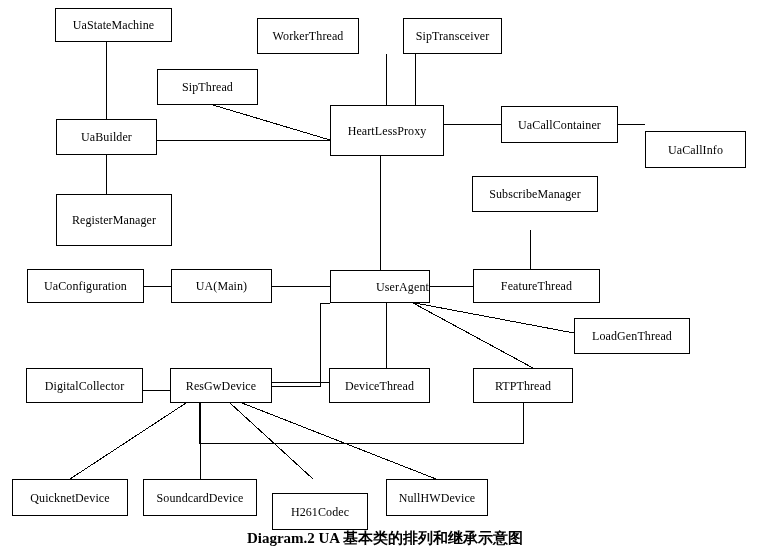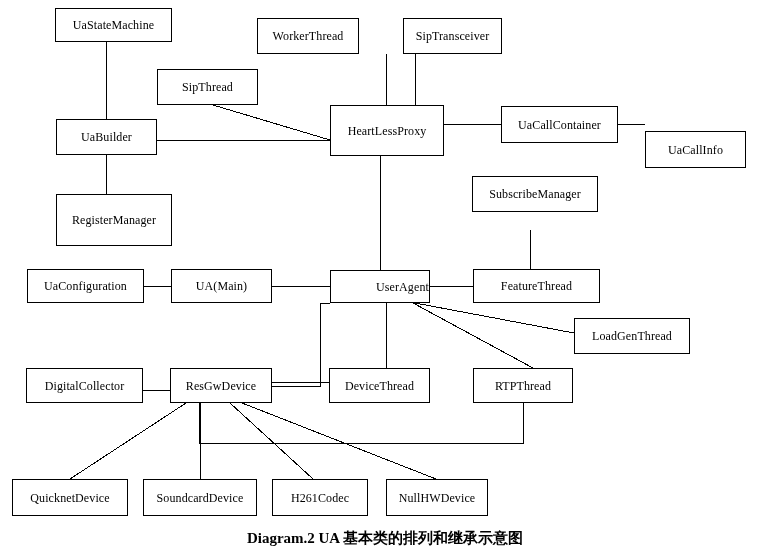--- a/index.html
+++ b/index.html
@@ -151,21 +151,21 @@
       </div>
       <div class="node" style="left: 473px; top: 368px; width: 100px; height: 35px;">
         <span class="node-label">RTPThread</span>
       </div>
       <div class="node" style="left: 12px; top: 479px; width: 116px; height: 37px;">
         <span class="node-label">QuicknetDevice</span>
       </div>
       <div class="node" style="left: 143px; top: 479px; width: 114px; height: 37px;">
         <span class="node-label">SoundcardDevice</span>
       </div>
-      <div class="node" style="left: 272px; top: 479px; width: 96px; height: 37px;">
+      <div class="node" style="left: 272px; top: 493px; width: 96px; height: 37px;">
         <span class="node-label">H261Codec</span>
       </div>
       <div class="node" style="left: 386px; top: 479px; width: 102px; height: 37px;">
         <span class="node-label">NullHWDevice</span>
       </div>
     </div>
 
   <div id="caption">Diagram.2 UA 基本类的排列和继承示意图</div>
 
 </div>

